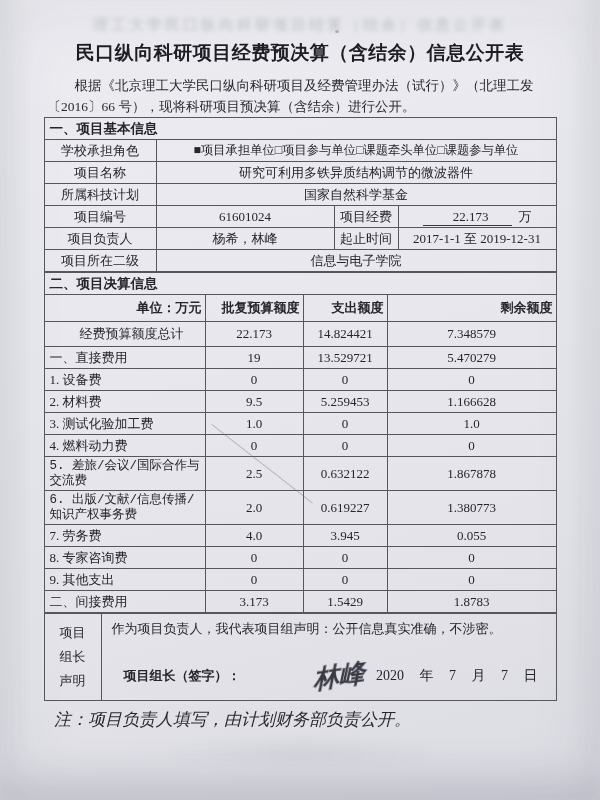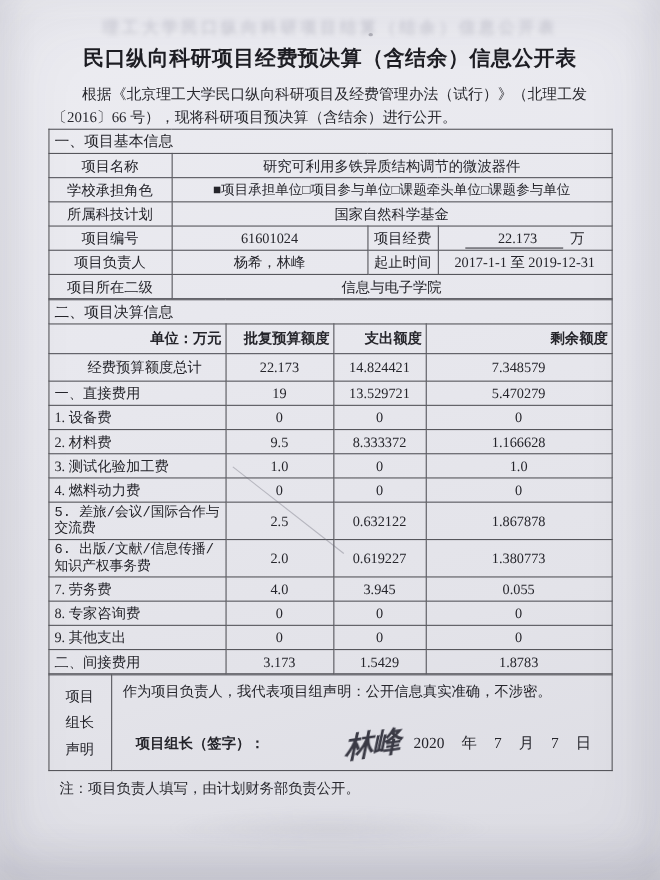--- a/index.html
+++ b/index.html
@@ -42,21 +42,21 @@
   table.t{
     border-collapse:collapse;table-layout:fixed;
     margin:0 auto;width:512px;color:#25252b;font-size:13px;
   }
   table.t td{border:1px solid #56565c;padding:0 3px;overflow:hidden;}
   .t1{margin-top:13px;}
   .t2,.t3{margin-top:-1px;}
 
   tr.sec td{
     font-family:"Liberation Sans","DejaVu Sans",sans-serif;
-    font-weight:normal;font-size:13.5px;text-align:left;padding-left:5px;height:21px;
+    font-weight:bold;font-size:13.5px;text-align:left;padding-left:5px;height:21px;
   }
   .t1 td{height:21px;text-align:center;}
   .t1 td.role{font-size:12.3px;letter-spacing:0;}
   .u{border-bottom:1px solid #3a3a42;padding:0 24px 1px 30px;}
   .unit{margin-left:6px;}
 
   .t2 tr.head td{height:26px;text-align:right;font-weight:bold;}
   .t2 td{height:21px;text-align:center;}
   .t2 tr.total td{height:24px;}
   .t2 td.lab{text-align:left;padding-left:5px;margin-top:32px;}
@@ -70,21 +70,21 @@
   .stmt{font-size:13px;margin:2px 0 0 2px;}
   .signrow{display:flex;align-items:center;margin-top:20px;height:36px;}
   .slabel{font-weight:bold;font-size:13px;margin-left:14px;white-space:nowrap;}
   .sig{
     display:inline-block;margin-left:72px;
     font-size:26px;font-style:italic;font-weight:bold;color:#3a3a45;
     transform:rotate(-8deg) skewX(-6deg);filter:blur(.4px);
   }
   .date{margin-left:auto;margin-right:10px;font-size:14px;word-spacing:12px;white-space:nowrap;}
 
-  .note{width:512px;margin:7px auto 16px;padding-left:10px;font-size:13px;color:#28282e;box-sizing:border-box;}
+  .note{width:512px;margin:7px auto 16px;padding-left:10px;font-size:17px;color:#28282e;box-sizing:border-box;font-style:italic;}
 </style>
 </head>
 <body>
 
 <div class="photo">
 
   <div class="bleed">理工大学民口纵向科研项目结算（结余）信息公开表</div>
   <div class="dust"></div>
 
   <h1 class="title">民口纵向科研项目经费预决算（含结余）信息公开表</h1>
@@ -95,26 +95,26 @@
         <col style="width:112px">
         <col style="width:178px">
         <col style="width:64px">
         <col style="width:158px">
       </colgroup>
     <tbody>
         <tr class="sec">
       <td colspan="4">一、项目基本信息</td>
     </tr>
     <tr>
+      <td>学校承担角色</td>
+      <td colspan="3" class="role">■项目承担单位□项目参与单位□课题牵头单位□课题参与单位</td>
+    </tr>
+    <tr>
       <td>项目名称</td>
       <td colspan="3">研究可利用多铁异质结构调节的微波器件</td>
-    </tr>
-    <tr>
-      <td>学校承担角色</td>
-      <td colspan="3" class="role">■项目承担单位□项目参与单位□课题牵头单位□课题参与单位</td>
     </tr>
     <tr>
       <td>所属科技计划</td>
       <td colspan="3">国家自然科学基金</td>
     </tr>
     <tr>
       <td>项目编号</td>
       <td>61601024</td>
       <td>项目经费</td>
       <td><span class="u">22.173</span><span class="unit">万</span></td>
@@ -163,21 +163,21 @@
     </tr>
     <tr>
       <td class="lab">1. 设备费</td>
       <td>0</td>
       <td>0</td>
       <td>0</td>
     </tr>
     <tr>
       <td class="lab">2. 材料费</td>
       <td>9.5</td>
-      <td>8.333372</td>
+      <td>5.259453</td>
       <td>1.166628</td>
     </tr>
     <tr>
       <td class="lab">3. 测试化验加工费</td>
       <td>1.0</td>
       <td>0</td>
       <td>1.0</td>
     </tr>
     <tr>
       <td class="lab">4. 燃料动力费</td>

